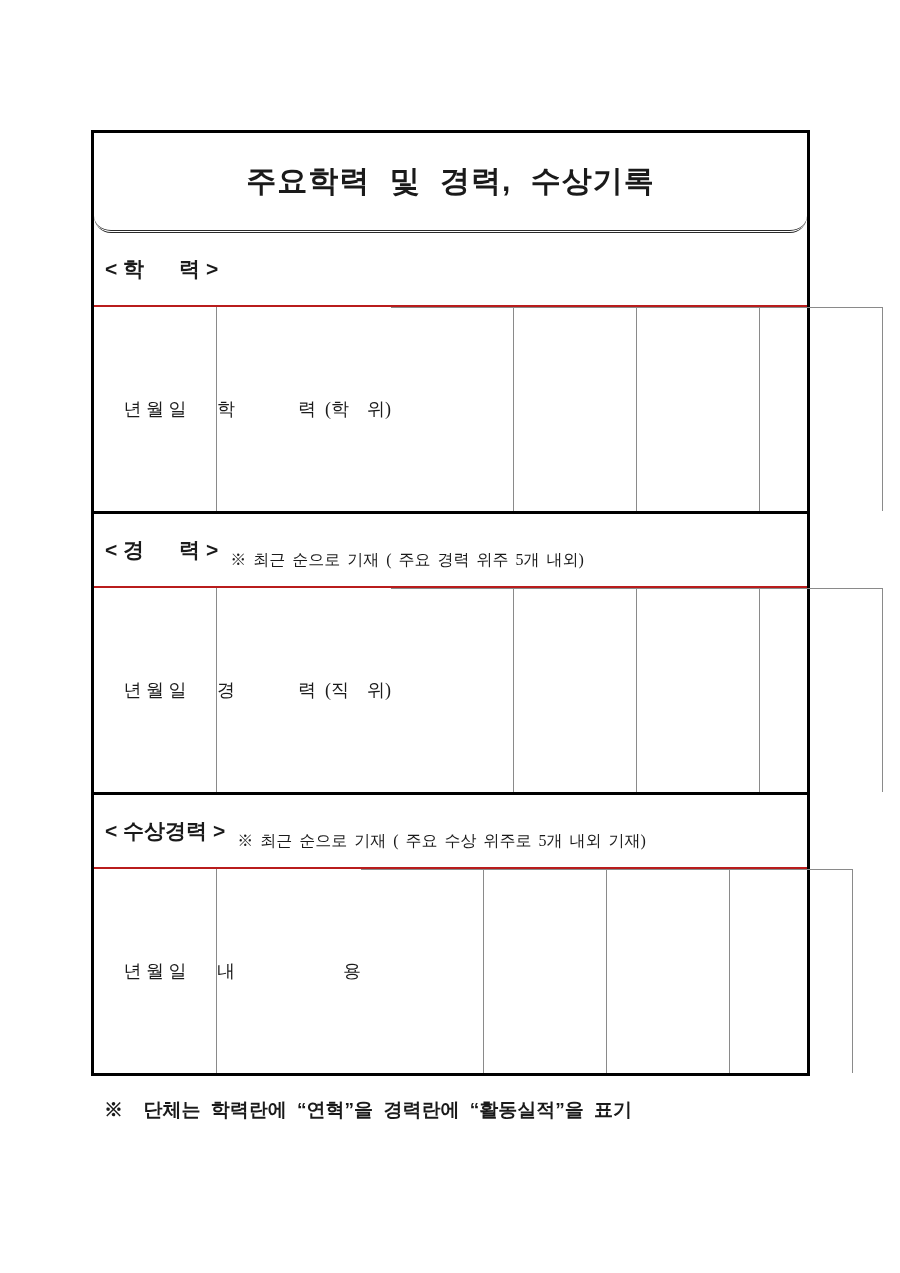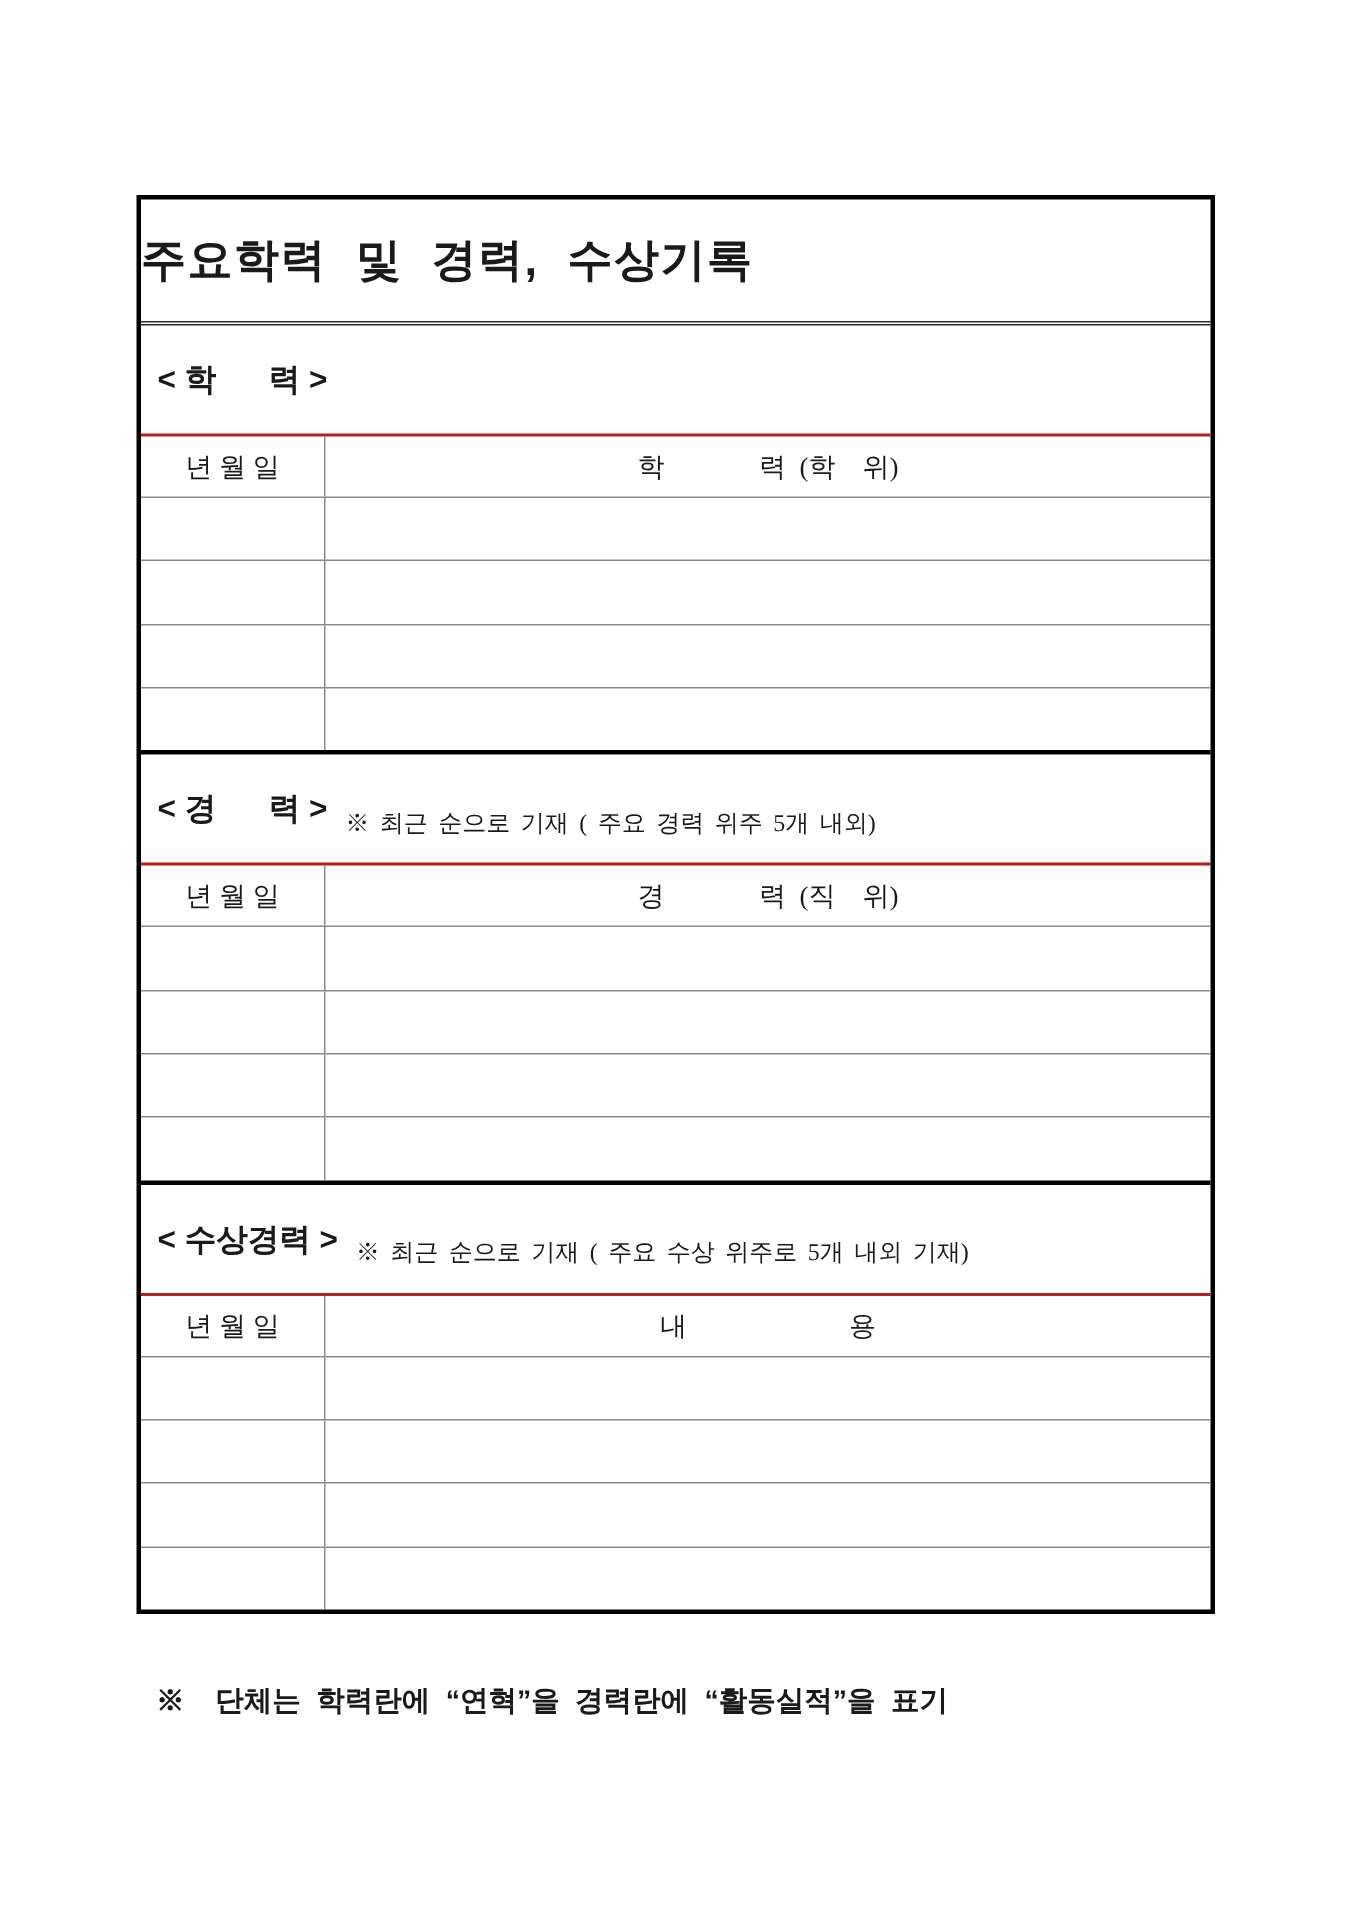--- a/index.html
+++ b/index.html
@@ -18,25 +18,26 @@
   .form-box {
     position:absolute;
     left:91px; top:130px;
     width:719px; height:946px;
     border:3px solid #000000;
     display:flex;
     flex-direction:column;
     background:#ffffff;
   }
   .title-section {
-    height:84px;
-    display:flex;
-    align-items:center;
-    justify-content:flex-start;
+    height:100px;
+    display:flex;
+    align-items:center;
+    justify-content:center;
     border-bottom:3px double #2a2a2a;
+    border-radius:17px;
   }
   .form-title {
     font-family:"Liberation Sans", sans-serif;
     font-weight:bold;
     font-size:30px;
     letter-spacing:1px;
     word-spacing:10px;
     white-space:pre;
   }
   .section-header {
@@ -56,21 +57,21 @@
     font-family:"Liberation Serif", serif;
     font-size:16px;
     margin-left:12px;
     margin-top:20px;
     white-space:pre;
     word-spacing:3px;
   }
   .form-table {
     flex:1;
     display:flex;
-    flex-direction:column;
+    flex-direction:row;
   }
   .form-table.thick-bottom {
     border-bottom:3px solid #000000;
   }
   .t-row {
     display:flex;
     flex:1;
   }
   .t-row.header-row {
     flex:0 0 40px;
@@ -92,21 +93,21 @@
     justify-content:center;
   }
   .header-row .date-cell,
   .header-row .content-cell {
     font-family:"Liberation Serif", serif;
     font-size:18px;
     white-space:pre;
   }
   .footer-note {
     position:absolute;
-    left:104px; top:1121px;
+    left:104px; top:1097px;
     font-family:"Liberation Sans", sans-serif;
     font-weight:bold;
     font-size:19px;
     word-spacing:5px;
     white-space:pre;
   }
 </style>
 </head>
 <body>
 

